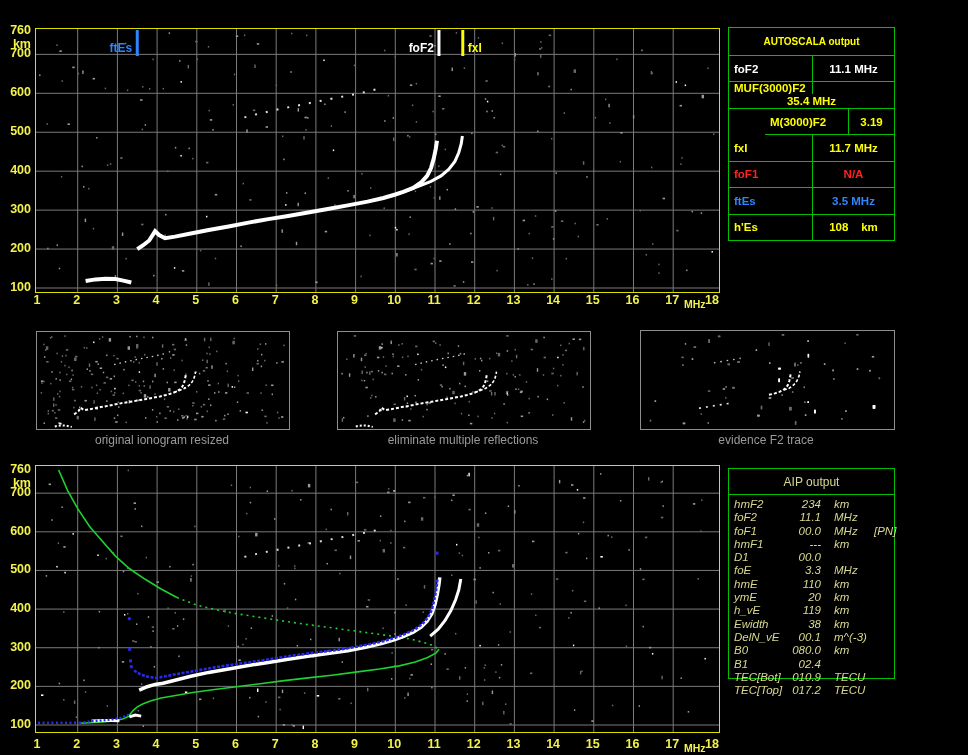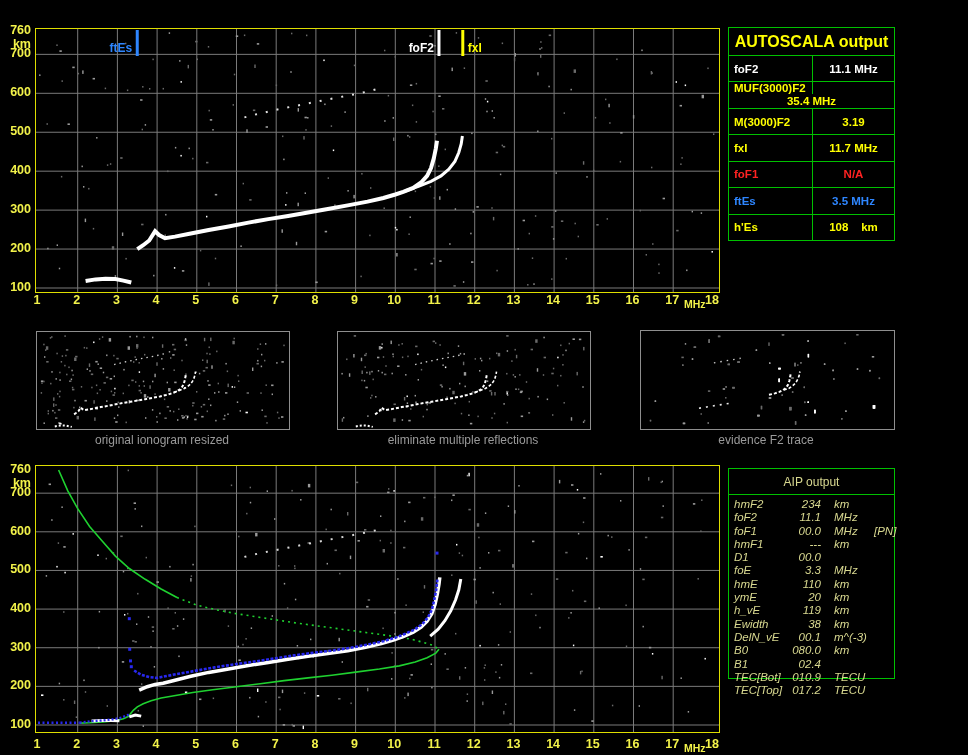--- a/index.html
+++ b/index.html
@@ -14,21 +14,21 @@
   .mhzlab{position:absolute;color:#f2f24a;font-weight:bold;font-size:10.5px;}
   .thumb{position:absolute;border:1px solid #8e8e8e;background:#000;}
   #thumb0{left:36px;top:331px;width:252px;height:97px;}
   #thumb1{left:337px;top:331px;width:252px;height:97px;}
   #thumb2{left:640px;top:330px;width:253px;height:98px;}
   .caption{position:absolute;width:320px;text-align:center;color:#9a9a9a;font-size:12px;top:433px;}
   #cap0{left:2px;}  #cap1{left:303px;}  #cap2{left:606px;}
 
   .astable{position:absolute;left:728px;top:27px;width:165px;height:212px;border:1px solid #00c000;
            display:flex;flex-direction:column;box-sizing:content-box;}
-  .as-header{height:27px;border-bottom:1px solid #00c000;color:#ffff00;font-weight:bold;font-size:16px;
+  .as-header{height:27px;border-bottom:1px solid #00c000;color:#ffff00;font-weight:bold;font-size:10px;
              display:flex;align-items:center;justify-content:center;}
   .as-row{flex:1;display:flex;border-bottom:1px solid #00c000;font-weight:bold;font-size:11.5px;}
   .as-row:last-child{border-bottom:none;}
   .as-label{width:84px;border-right:1px solid #00c000;display:flex;align-items:center;padding-left:5px;box-sizing:border-box;}
   .as-value{flex:1;display:flex;align-items:center;justify-content:center;white-space:pre;}
 
   .aipbox{position:absolute;left:728px;top:468px;width:165px;height:209px;border:1px solid #00c000;overflow:visible;}
   .aip-header{height:25px;border-bottom:1px solid #00c000;color:#d8d890;font-size:12px;
               display:flex;align-items:center;justify-content:center;}
   .aip-rows{padding-top:3px;font-style:italic;}
@@ -1138,21 +1138,21 @@
     <div class="as-header">AUTOSCALA output</div>
     <div id="as-rows" style="display:flex;flex-direction:column;flex:1;">
         <div class="as-row" style="color: rgb(255, 255, 255);">
           <div class="as-label">foF2</div>
           <div class="as-value">11.1 MHz</div>
         </div>
         <div class="as-row" style="color: rgb(255, 255, 0); flex-direction: column;">
           <div class="as-label">MUF(3000)F2</div>
           <div class="as-value">35.4 MHz</div>
         </div>
-        <div class="as-row" style="color: rgb(255, 255, 0);">
+        <div class="as-row" style="color: rgb(255, 255, 0); margin-left: 36px;">
           <div class="as-label">M(3000)F2</div>
           <div class="as-value">3.19</div>
         </div>
         <div class="as-row" style="color: rgb(255, 255, 0);">
           <div class="as-label">fxI</div>
           <div class="as-value">11.7 MHz</div>
         </div>
         <div class="as-row" style="color: rgb(255, 34, 34);">
           <div class="as-label">foF1</div>
           <div class="as-value">N/A</div>

